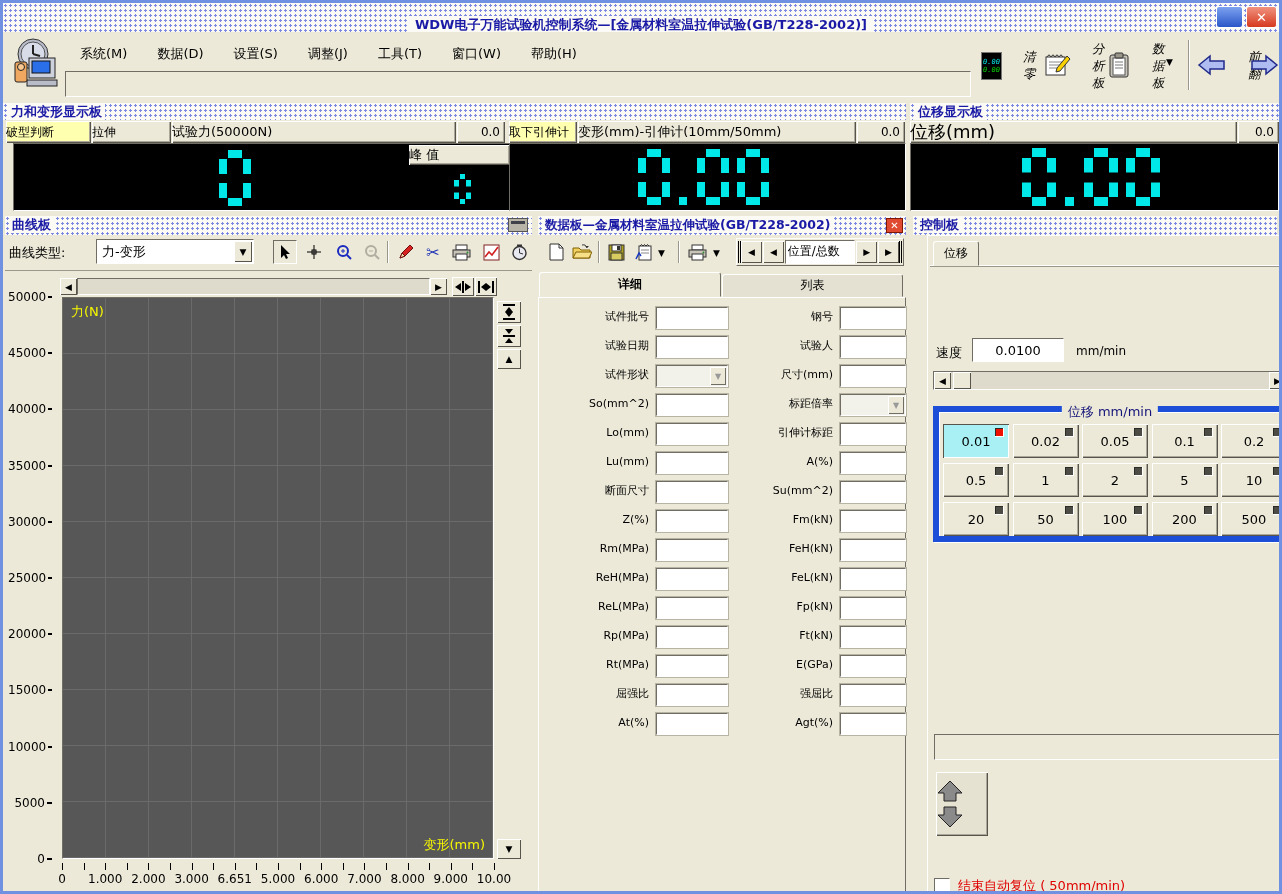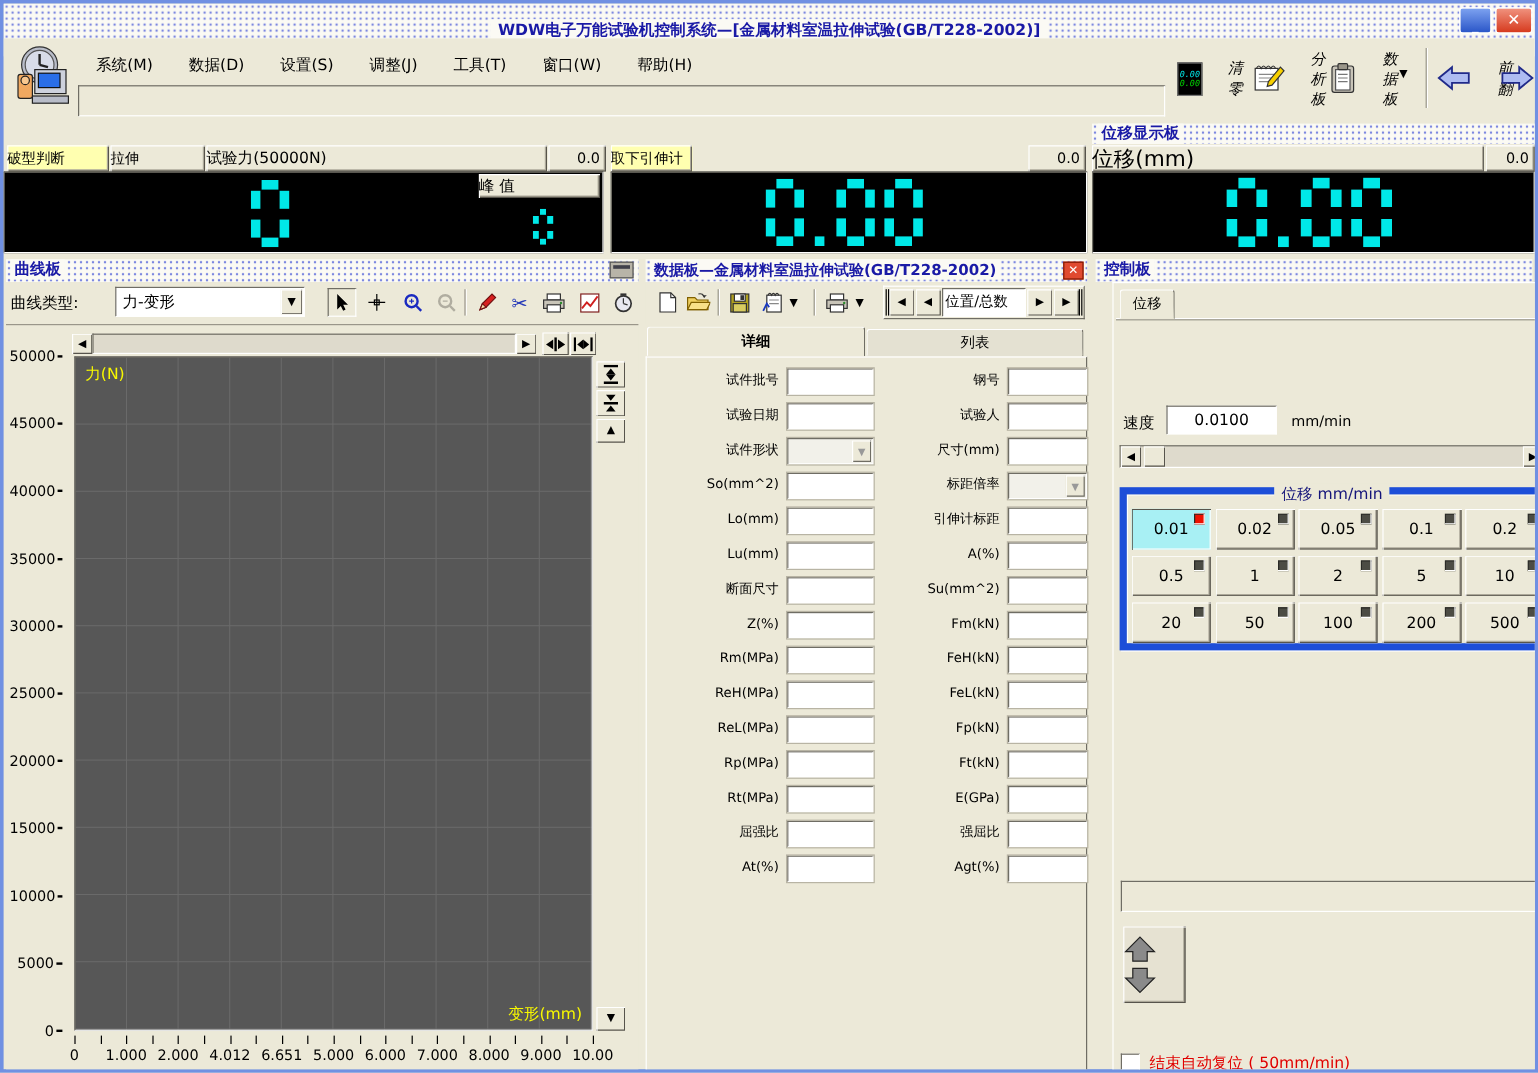--- a/index.html
+++ b/index.html
@@ -123,37 +123,40 @@
       <span>
         <svg width="30" height="24" viewBox="0 0 30 24">
             <polygon points="28,12 17,3 17,8 3,8 3,16 17,16 17,21" fill="#aebcf2" stroke="#202a8a" stroke-width="1.5"></polygon>
           </svg>
       </span>
       <span>后翻</span>
     </div>
   </div>
 
   <div class="abs" style="left:0;top:97px;width:1276px;height:114px;">
+    <div class="abs dotted" style="left:0;top:3px;width:903px;height:17px;">
+      <span class="ptitle" style="margin-left:5px;display:inline-block;">力和变形显示板</span>
+    </div>
     <div class="abs dotted" style="left:907px;top:3px;width:369px;height:17px;">
       <span class="ptitle" style="margin-left:5px;display:inline-block;">位移显示板</span>
     </div>
 
     <div class="abs btn3d yellowbtn" style="left:3px;top:21px;width:85px;height:22px;">
         <span>破型判断</span>
       </div>
     <div class="abs btn3d" style="left:89px;top:21px;width:79px;height:22px;">
         <span>拉伸</span>
       </div>
     <div class="abs btn3d" style="left:169px;top:21px;width:284px;height:22px;font-size:13px;">
         <span>试验力(50000N)</span>
       </div>
     <div class="abs btn3d" style="left:454px;top:21px;width:48px;height:22px;justify-content:flex-end;padding-right:5px;">
         <span>0.0</span>
       </div>
-    <div class="abs blackbox b-in" style="left:0;top:43px;width:500px;height:68px;">
+    <div class="abs blackbox b-in" style="left:10px;top:43px;width:500px;height:68px;">
       <div class="abs" style="left: 150px; top: 5px; width: 150px; height: 58px; display: flex; align-items: center; justify-content: center;">
           <svg width="40" height="56" viewBox="0 0 40 56" style="display:block;margin:auto;" fill="#00e8e8">
             <g transform="translate(0,0)">
               <rect x="9" y="0" width="14" height="8"></rect>
               <rect x="24" y="9" width="8" height="15"></rect>
               <rect x="24" y="33" width="8" height="15"></rect>
               <rect x="9" y="48" width="14" height="8"></rect>
               <rect x="0" y="33" width="8" height="15"></rect>
               <rect x="0" y="9" width="8" height="15"></rect>
             </g>
@@ -171,20 +174,23 @@
               <rect x="6" y="25" width="5" height="5"></rect>
               <rect x="0" y="18.5" width="5" height="6.5"></rect>
               <rect x="0" y="6" width="5" height="6.5"></rect>
             </g>
           </svg>
         </div>
     </div>
 
     <div class="abs btn3d yellowbtn" style="left:506px;top:21px;width:68px;height:22px;font-size:12px;">
         <span>取下引伸计</span>
+      </div>
+    <div class="abs btn3d" style="left:575px;top:21px;width:278px;height:22px;font-size:13px;">
+        <span>变形(mm)-引伸计(10mm/50mm)</span>
       </div>
     <div class="abs btn3d" style="left:854px;top:21px;width:48px;height:22px;justify-content:flex-end;padding-right:5px;">
         <span>0.0</span>
       </div>
     <div class="abs blackbox b-in" style="left:506px;top:43px;width:397px;height:68px;">
       <div class="lcd-wrap" style="display: flex; align-items: center; justify-content: center;">
           <svg width="139" height="56" viewBox="0 0 139 56" style="display:block;margin:auto;" fill="#00e8e8">
             <g transform="translate(0,0)">
               <rect x="9" y="0" width="14" height="8"></rect>
               <rect x="24" y="9" width="8" height="15"></rect>
@@ -449,21 +455,21 @@
           <div class="xtick" style="left: 302.4px;"></div>
           <div class="xtick" style="left: 324px;"></div>
           <div class="xtick" style="left: 345.6px;"></div>
           <div class="xtick" style="left: 367.2px;"></div>
           <div class="xtick" style="left: 388.8px;"></div>
           <div class="xtick" style="left: 410.4px;"></div>
           <div class="xtick" style="left: 432px;"></div>
           <span class="xlab" style="left: 0px;">0</span>
           <span class="xlab" style="left: 43.2px;">1.000</span>
           <span class="xlab" style="left: 86.4px;">2.000</span>
-          <span class="xlab" style="left: 129.6px;">4.012</span>
+          <span class="xlab" style="left: 129.6px;">3.000</span>
           <span class="xlab" style="left: 172.8px;">6.651</span>
           <span class="xlab" style="left: 216px;">5.000</span>
           <span class="xlab" style="left: 259.2px;">6.000</span>
           <span class="xlab" style="left: 302.4px;">7.000</span>
           <span class="xlab" style="left: 345.6px;">8.000</span>
           <span class="xlab" style="left: 388.8px;">9.000</span>
           <span class="xlab" style="left: 432px;">10.00</span>
         </div>
     </div>
   </div>

